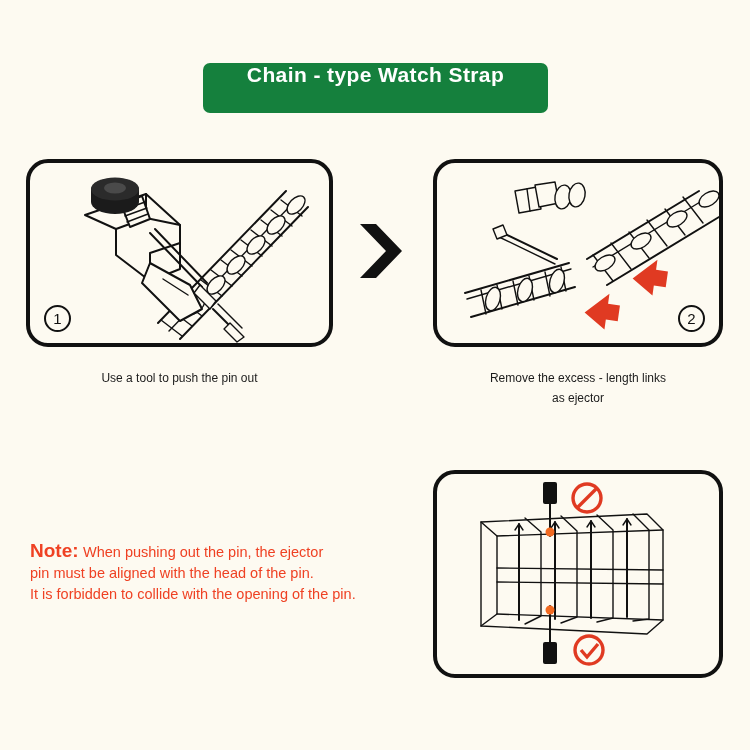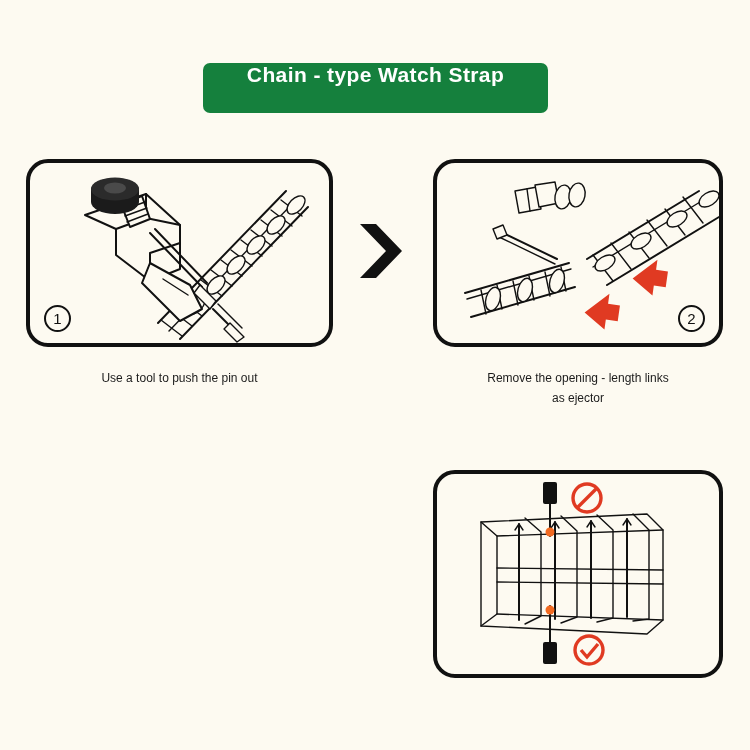--- a/index.html
+++ b/index.html
@@ -249,24 +249,30 @@
 
       <g>
         <path class="redarrow" d="M148 152 L170 130 L170 140 L182 140 L182 156 L170 156 L170 166 Z" transform="rotate(8 165 148)"></path>
         <path class="redarrow" d="M196 118 L218 96 L218 106 L230 106 L230 122 L218 122 L218 132 Z" transform="rotate(8 213 114)"></path>
       </g>
     </svg>
     <div class="step-num">2</div>
   </div>
 
   <div class="caption" id="cap-2">
-    <span class="note-line">Remove the opening - length links</span>
+    <span class="note-line">Remove the excess - length links</span>
     <span class="note-line">as ejector</span>
   </div>
 
+  <div class="note">
+    <span class="lead">Note:</span>
+    <span class="ntext note-first">When pushing out the pin, the ejector</span>
+    <span class="ntext note-line">pin must be aligned with the head of the pin.</span>
+    <span class="ntext note-line">It is forbidden to collide with the opening of the pin.</span>
+  </div>
 
   <div class="panel" id="panel-3">
     <svg width="282" height="200" viewBox="0 0 282 200">
 
       <g>
         <path class="fillw-thin" d="M44 48 L210 40 L226 56 L226 146 L210 160 L44 152 Z"></path>
         <path class="ln-thin" d="M44 48 L60 62 L60 140 L44 152"></path>
         <path class="ln-thin" d="M60 62 L226 56"></path>
         <path class="ln-thin" d="M60 140 L226 146"></path>
 

